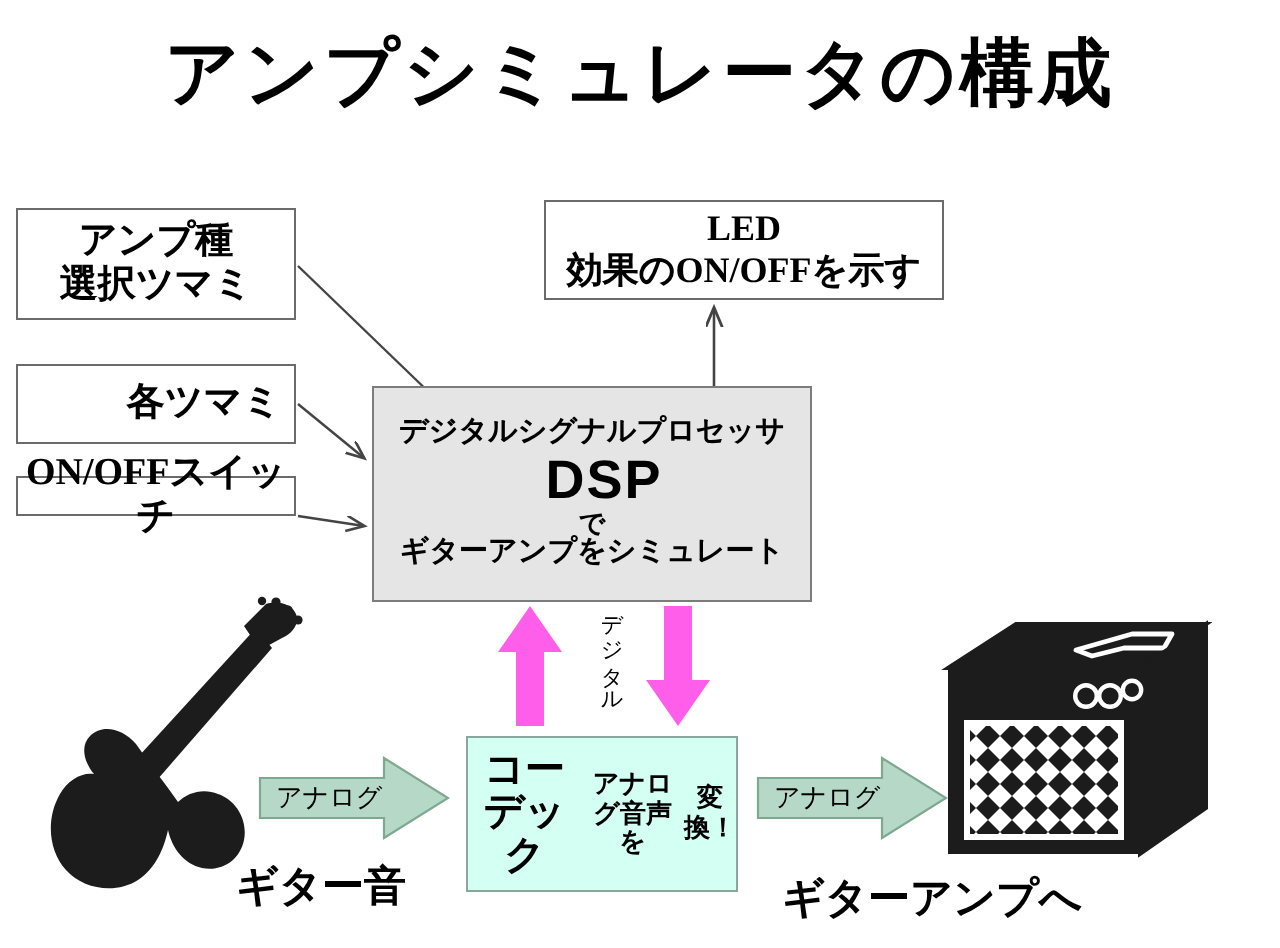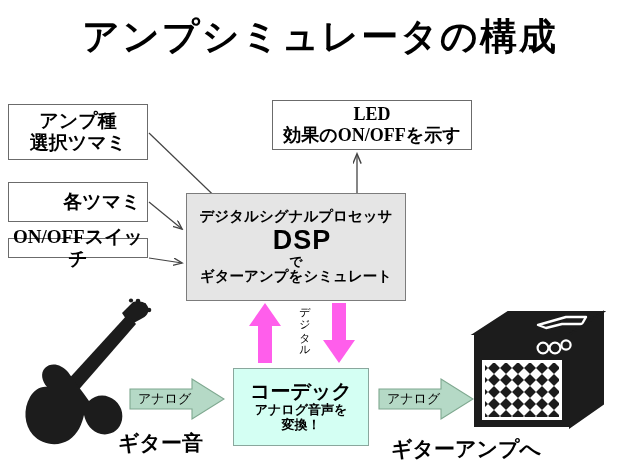--- a/index.html
+++ b/index.html
@@ -86,21 +86,21 @@
   #box-codec {
     position: absolute;
     left: 233px;
     top: 368px;
     width: 136px;
     height: 78px;
     box-sizing: border-box;
     border: 1.5px solid #8aa79d;
     background: #d4fff3;
     display: flex;
-    flex-direction: column;
+    flex-direction: row;
     align-items: center;
     justify-content: center;
     text-align: center;
     color: #000000;
     font-family: "Liberation Serif", "DejaVu Serif", serif;
   }
   #box-codec .codec-title { font-size: 20px; font-weight: 700; line-height: 1.08; }
   #box-codec .codec-sub   { font-size: 13px; font-weight: 700; line-height: 1.15; }
 
   

